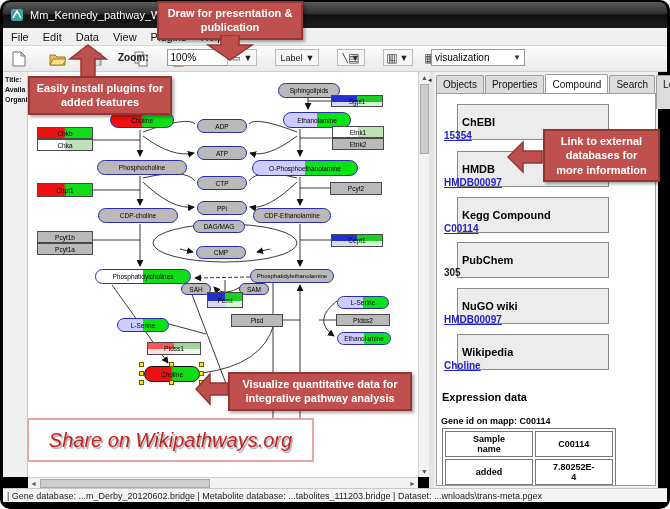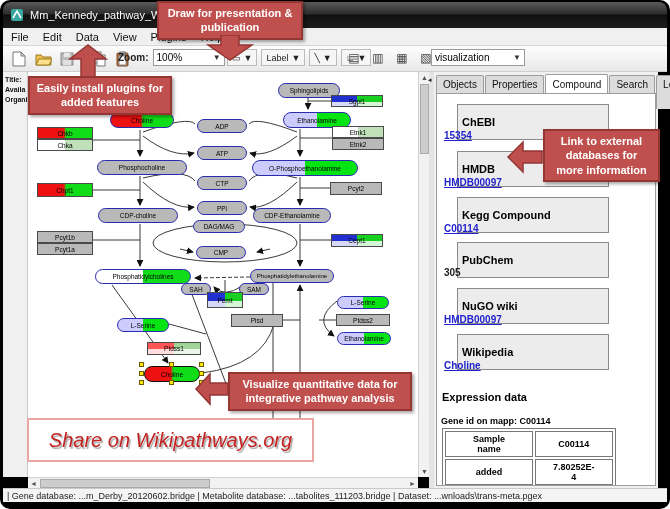--- a/index.html
+++ b/index.html
@@ -13,21 +13,21 @@
   #titlebar .title { color:#fff; font-size:11px; margin-left:6px; white-space:nowrap; }
 
   
   #menubar { position:absolute; left:3px; top:28px; width:664px; height:18px; background:#f0f0f0;
     border-bottom:1px solid #d5d5d5; display:flex; align-items:center; gap:14px; padding-left:8px; }
   #menubar span { font-size:11px; color:#111; cursor:default; }
 
   
   #toolbar { position:absolute; left:3px; top:46px; width:664px; height:26px;
     background:linear-gradient(180deg,#fdfdfd,#e9e9e9); border-bottom:1px solid #cfcfcf; }
-  .tb { position:absolute; top:3px; display:flex; align-items:center; gap:4px; }
+  .tb { position:absolute; top:3px; display:flex; align-items:center; gap:18px; }
   .tbtn { width:20px; height:20px; display:flex; align-items:center; justify-content:center; }
   .zoomlbl { font-size:10px; font-weight:bold; color:#222; }
   .combo { background:#fff; border:1px solid #9a9a9a; font-size:10px; height:17px;
     display:flex; align-items:center; justify-content:space-between; padding:0 3px; }
   .combo .car { font-size:8px; color:#333; margin-left:6px; }
   .ddbtn { border:1px solid #bbb; background:#f6f6f6; font-size:9px; height:17px; padding:0 4px;
     display:flex; align-items:center; gap:3px; color:#222; }
   .alignbtn { font-size:12px; color:#444; width:20px; height:18px; text-align:center; line-height:18px; }
 
   

